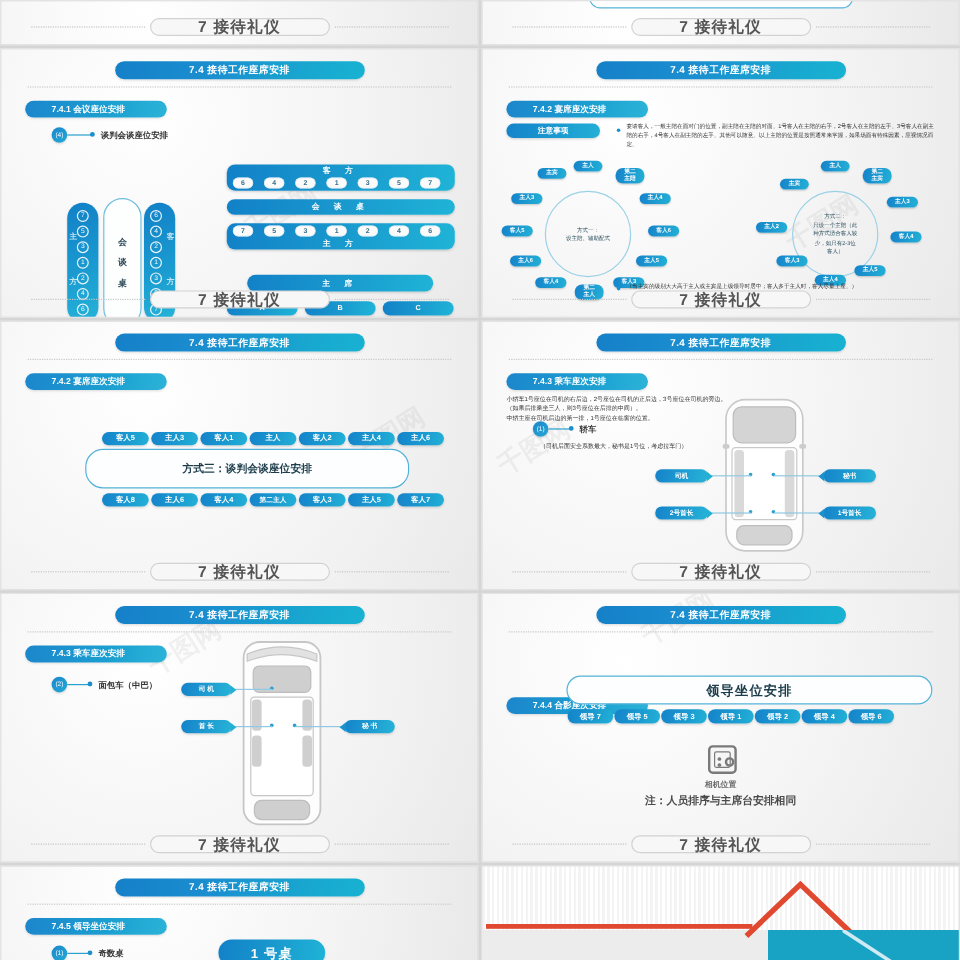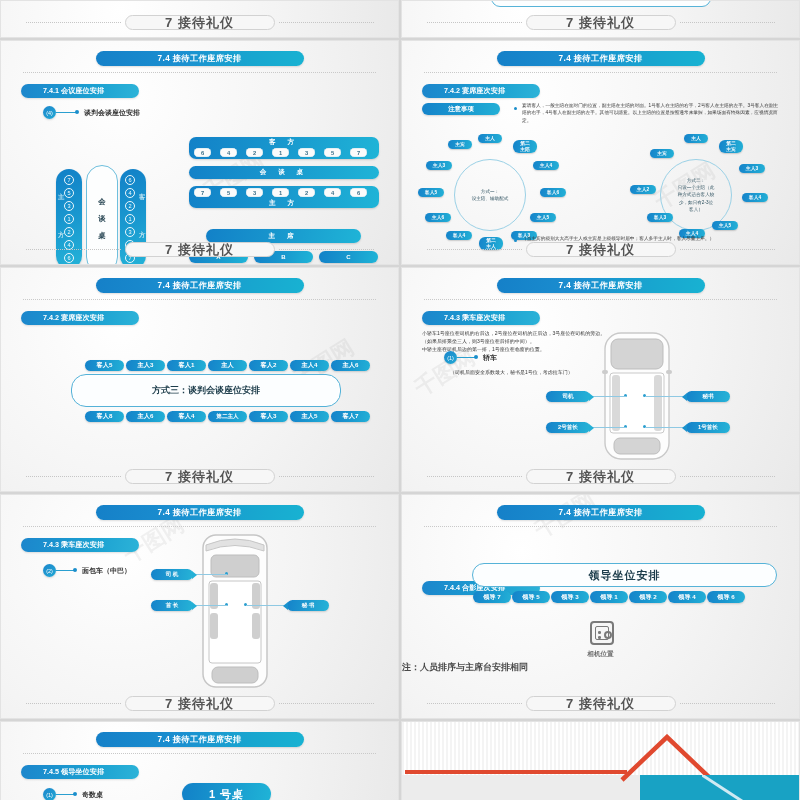--- a/index.html
+++ b/index.html
@@ -213,21 +213,21 @@
   .cam .d1,.cam .d2{
     position:absolute; left:6px; width:2.6px; height:2.6px;
     border-radius:50%; background:#7a7a7a;
   }
   .cam .d1{ top:8px; } .cam .d2{ top:13px; }
   .cap-txt{
     position:absolute; text-align:center; width:100%;
     font-size:6.6px; color:#6b6b6b; font-weight:bold;
   }
   .note-txt{
-    position:absolute; width:100%;
+    position:absolute; text-align:center; width:100%;
     font-size:9px; color:#4a4a4a; font-weight:bold;
   }
 
   
   .strip{
     position:absolute; left:0; top:0; right:0; bottom:0;
     background:
       repeating-linear-gradient(90deg,#f4f4f4 0 2px,#ffffff 2px 4px);
   }
   .redline{ position:absolute; background:#e0492f; }

